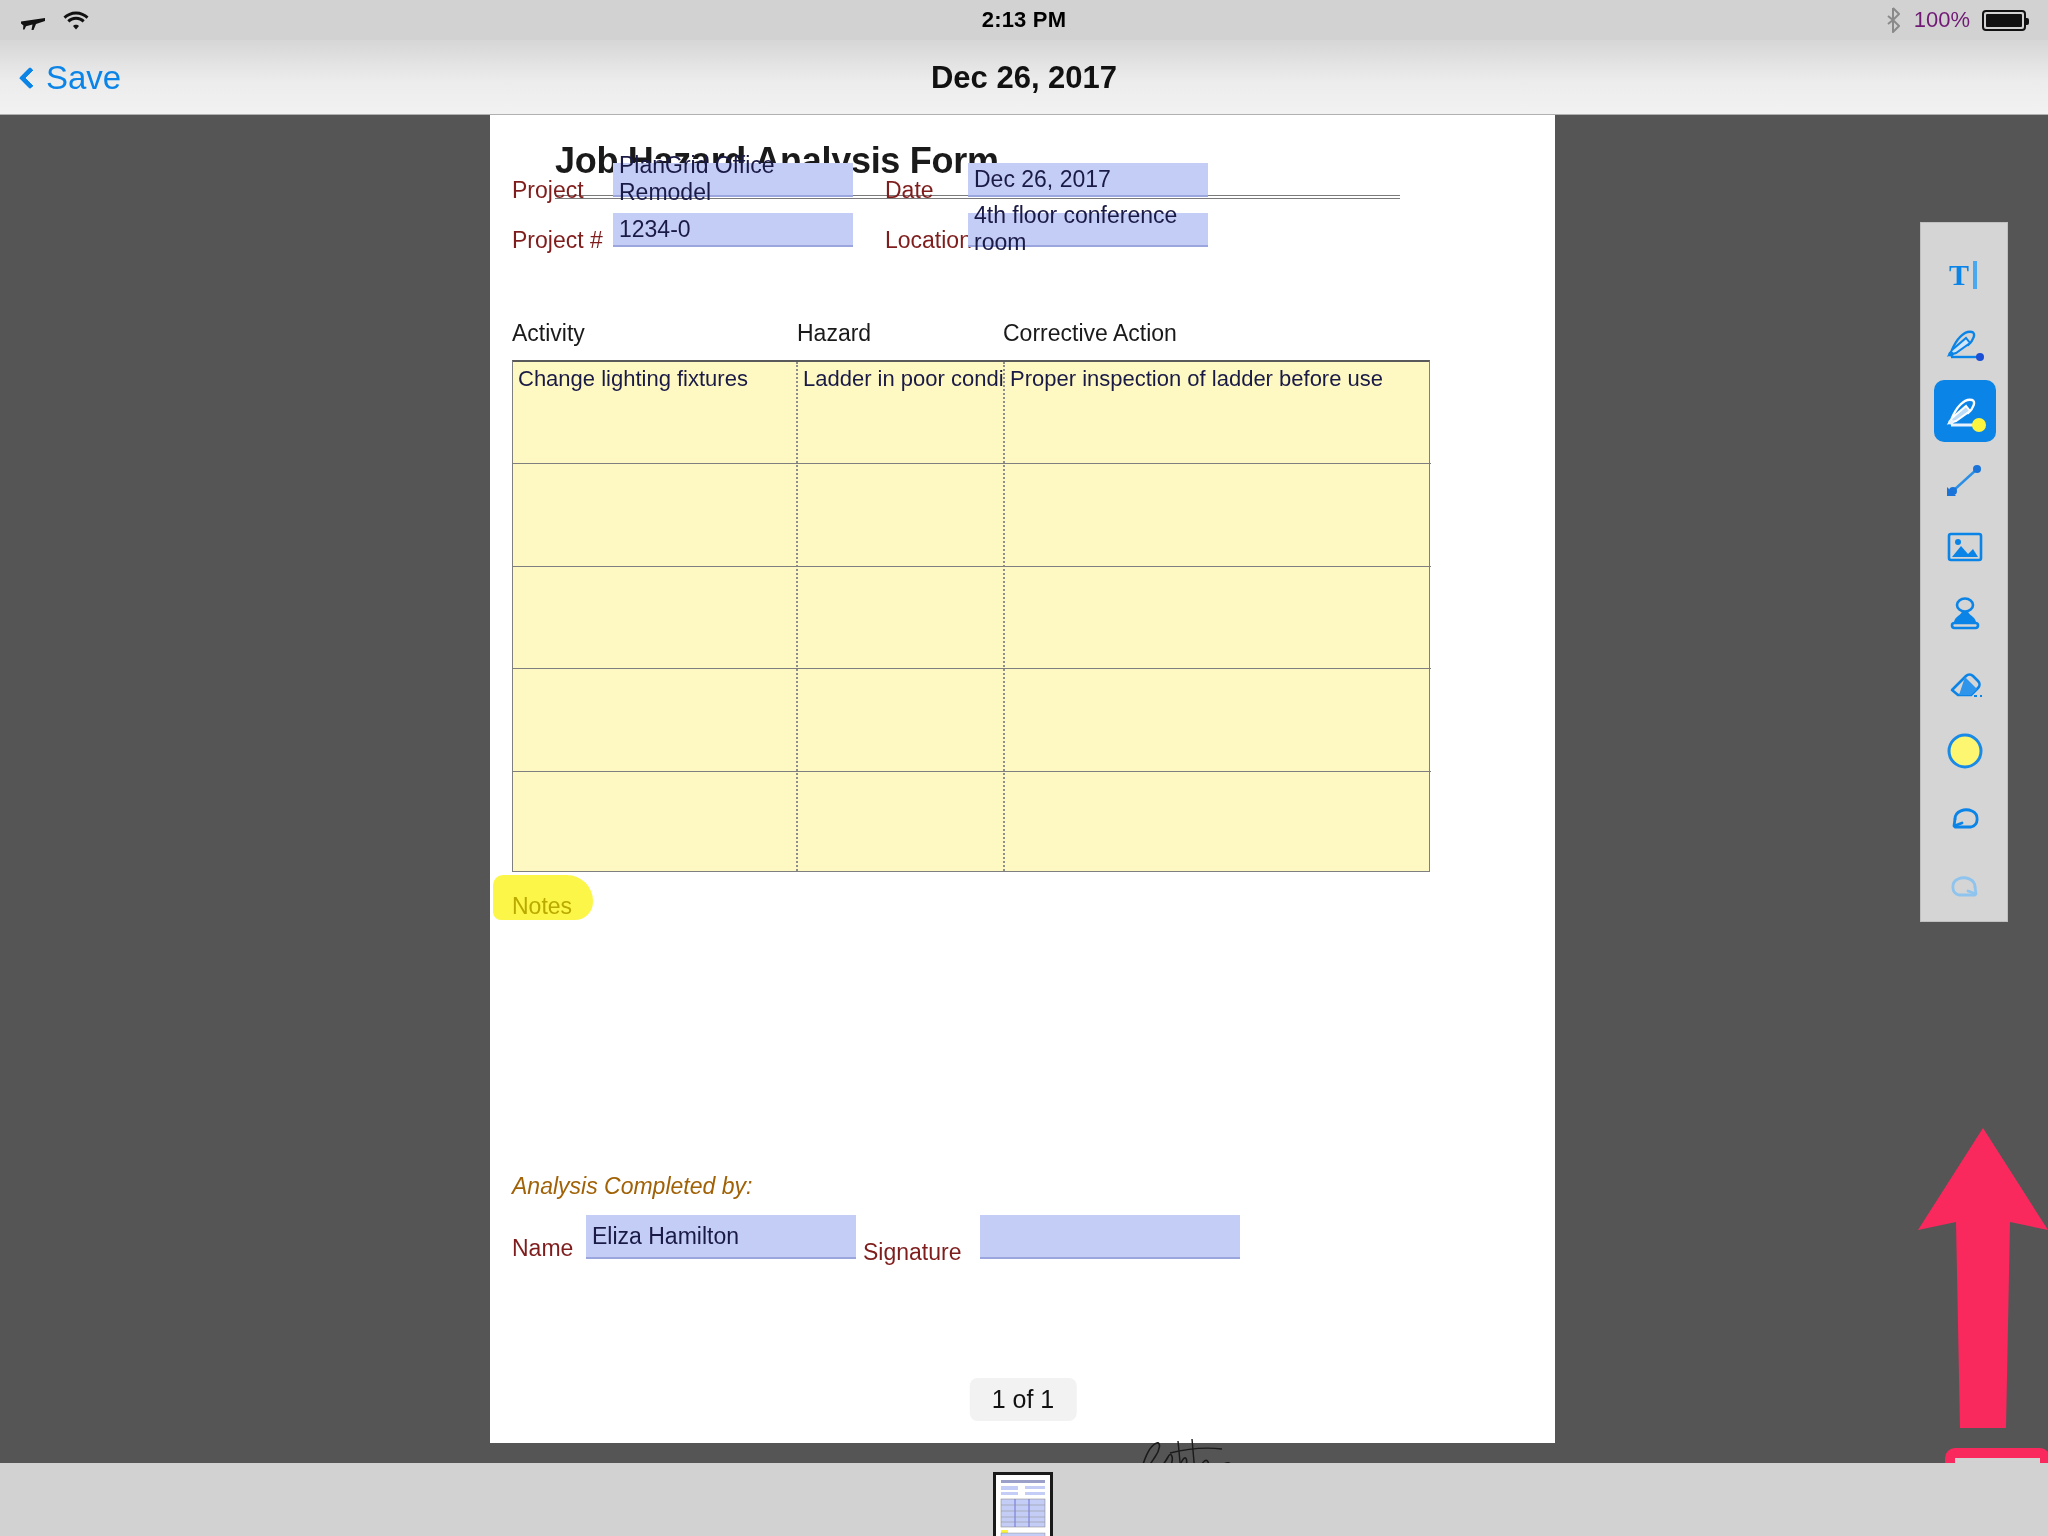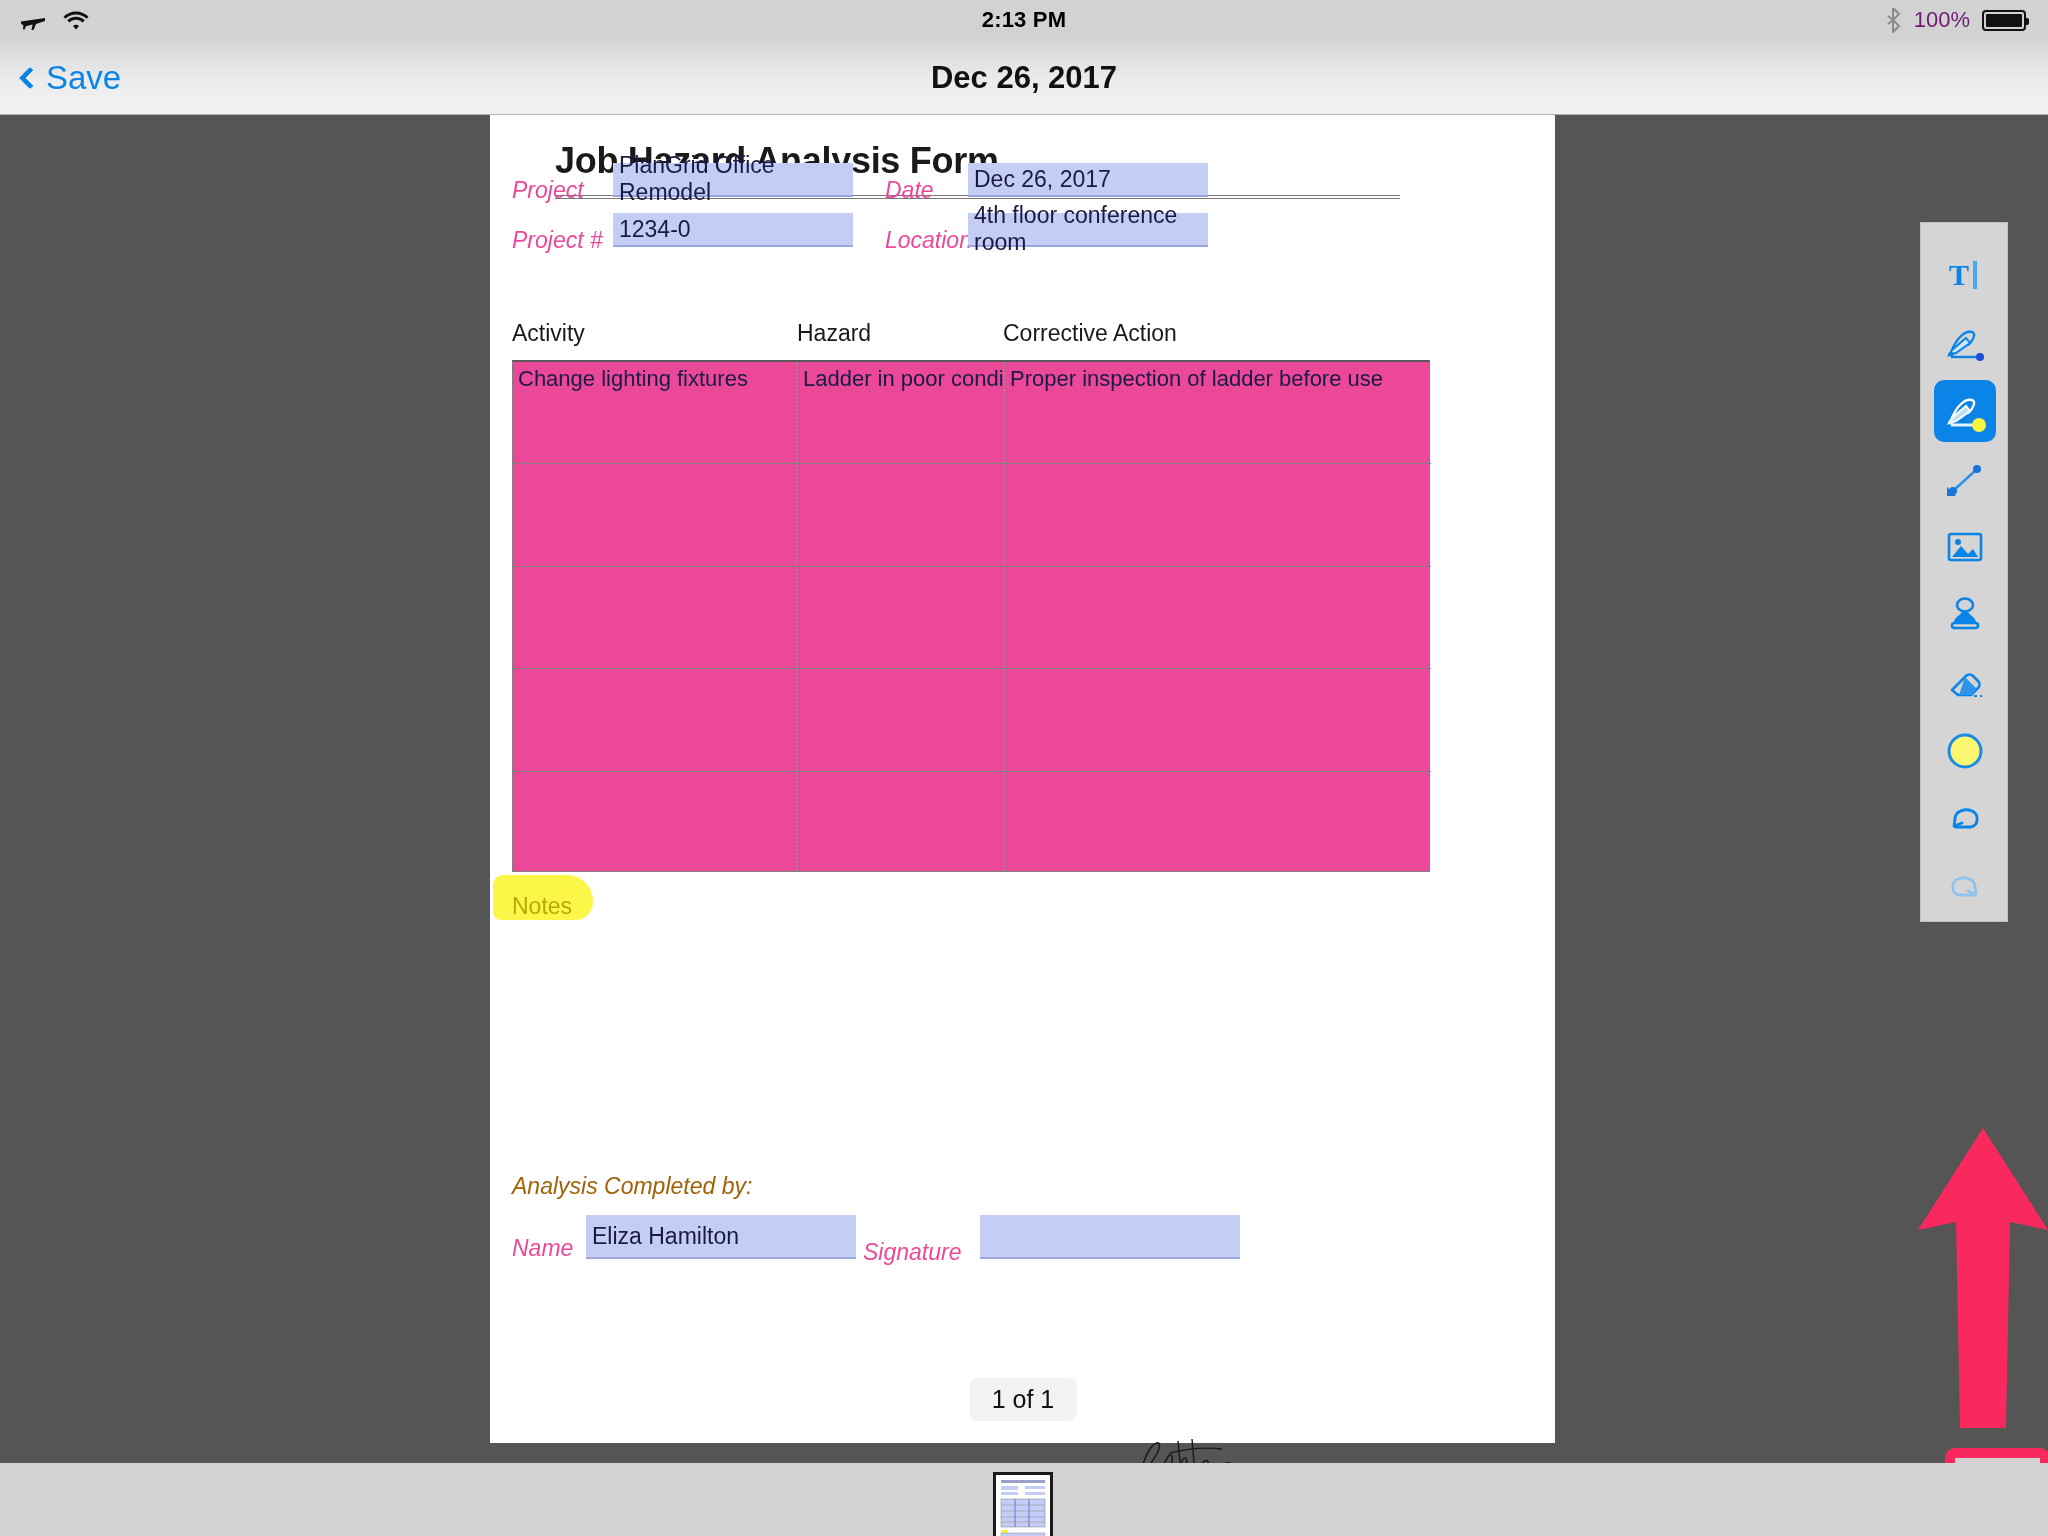--- a/index.html
+++ b/index.html
@@ -81,34 +81,34 @@
     font-size: 36px; font-weight: bold; color: #1a1a1a;
     letter-spacing: -.3px;
   }
   .title-rule {
     position: absolute; left: 65px; top: 80px; width: 845px; height: 4px;
     border-top: 1px solid #7a7a7a; border-bottom: 1px solid #7a7a7a;
     background: #ffffff;
   }
 
   
-  .fieldlabel { position: absolute; font-size: 23px; color: #ec4899; font-style: italic; }
+  .fieldlabel { position: absolute; font-size: 23px; color: #7f1d1d; }
   .field {
     position: absolute; background: #c4cdf5;
     border-bottom: 2px solid #9aa6dd;
     font-size: 23px; color: #1a1a46;
     display: flex; align-items: center; padding-left: 6px;
   }
 
   
   .colhead { position: absolute; font-size: 23px; color: #1a1a1a; }
   .grid {
     position: absolute; left: 22px; top: 245px;
     width: 918px; height: 512px;
-    background: #ec4899;
+    background: #fef9c3;
     border: 1px solid #7f7f7f;
     border-top: 2px solid #5a5a5a;
   }
   .grow {
     position: absolute; left: 0; width: 918px; height: 102.4px;
     border-bottom: 1px solid #7f7f7f;
   }
   .grow:last-child { border-bottom: none; }
   .gcell {
     position: absolute; top: 0; height: 100%;

